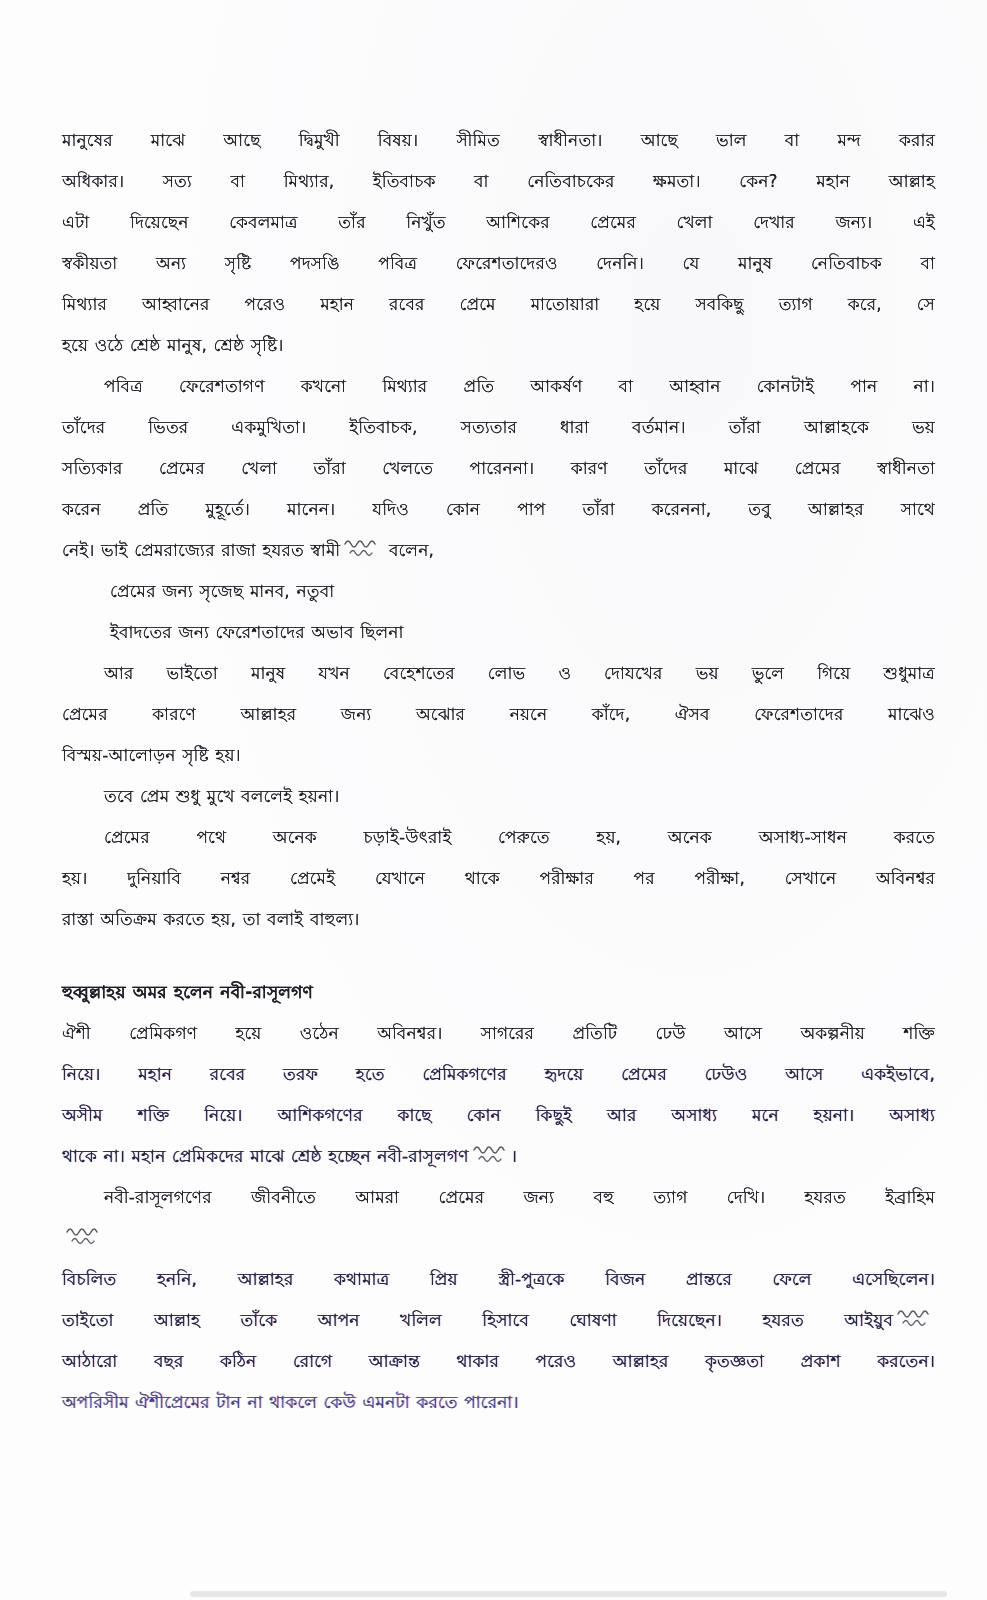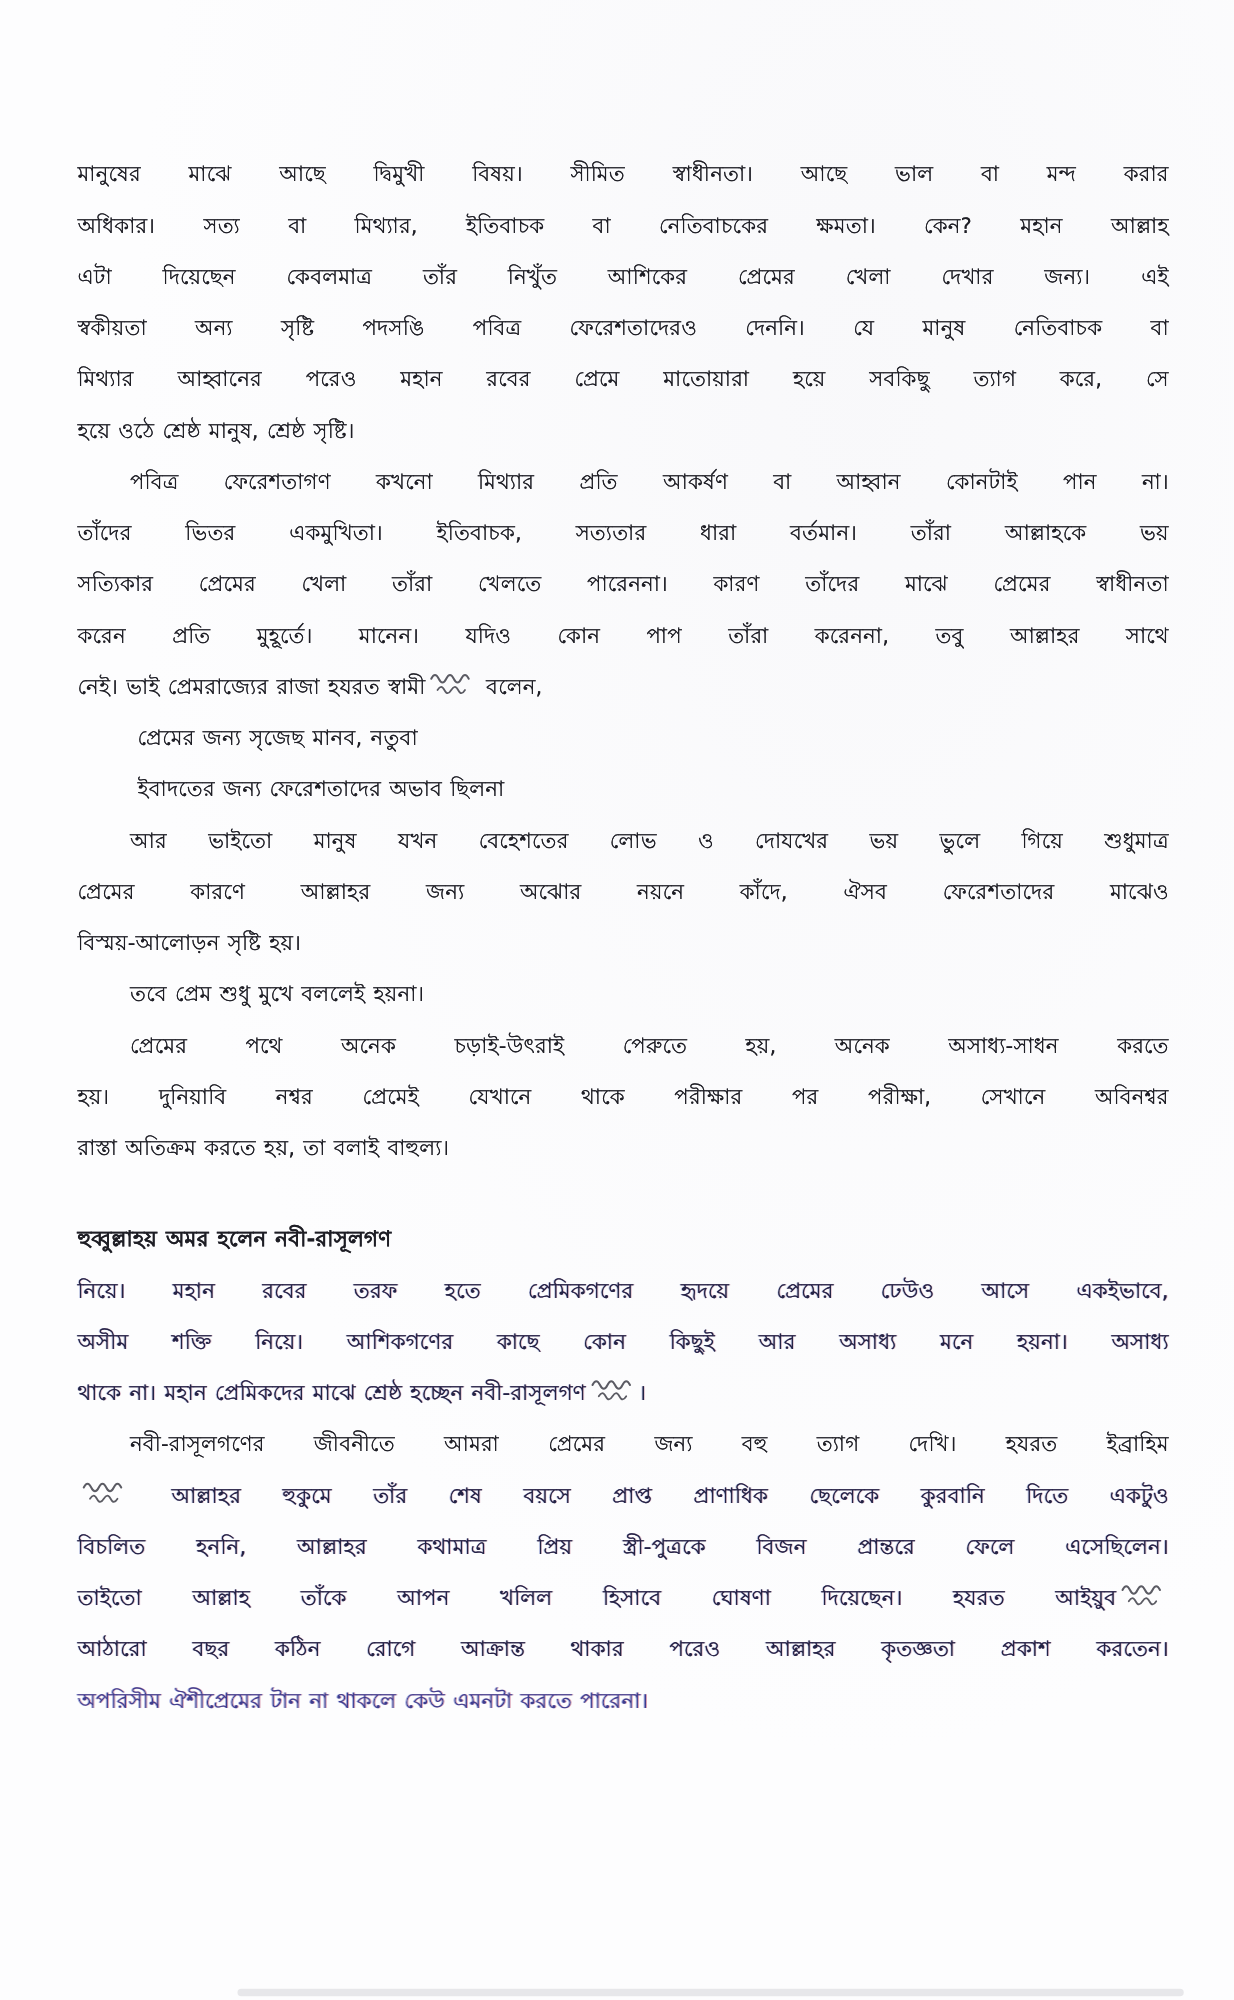--- a/index.html
+++ b/index.html
@@ -83,31 +83,32 @@
       <div class="line poem end"><span>প্রেমের জন্য সৃজেছ মানব, নতুবা</span></div>
       <div class="line poem end"><span>ইবাদতের জন্য ফেরেশতাদের অভাব ছিলনা</span></div>
       <div class="line indent"><span>আর ভাইতো মানুষ যখন বেহেশতের লোভ ও দোযখের ভয় ভুলে গিয়ে শুধুমাত্র</span></div>
       <div class="line flush"><span>প্রেমের কারণে আল্লাহর জন্য অঝোর নয়নে কাঁদে, ঐসব ফেরেশতাদের মাঝেও</span></div>
       <div class="line flush end"><span>বিস্ময়-আলোড়ন সৃষ্টি হয়।</span></div>
       <div class="line indent end"><span>তবে প্রেম শুধু মুখে বললেই হয়না।</span></div>
       <div class="line indent"><span>প্রেমের পথে অনেক চড়াই-উৎরাই পেরুতে হয়, অনেক অসাধ্য-সাধন করতে</span></div>
       <div class="line flush"><span>হয়। দুনিয়াবি নশ্বর প্রেমেই যেখানে থাকে পরীক্ষার পর পরীক্ষা, সেখানে অবিনশ্বর</span></div>
       <div class="line flush end"><span>রাস্তা অতিক্রম করতে হয়, তা বলাই বাহুল্য।</span></div>
       <div class="line heading end"><span>হুব্বুল্লাহয় অমর হলেন নবী-রাসূলগণ</span></div>
+      <div class="line flush"><span>ঐশী প্রেমিকগণ হয়ে ওঠেন অবিনশ্বর। সাগরের প্রতিটি ঢেউ আসে অকল্পনীয় শক্তি</span></div>
       <div class="line flush noisy"><span>নিয়ে। মহান রবের তরফ হতে প্রেমিকগণের হৃদয়ে প্রেমের ঢেউও আসে একইভাবে,</span></div>
       <div class="line flush noisy"><span>অসীম শক্তি নিয়ে। আশিকগণের কাছে কোন কিছুই আর অসাধ্য মনে হয়না। অসাধ্য</span></div>
       <div class="line flush end noisy"><span>থাকে না। মহান প্রেমিকদের মাঝে শ্রেষ্ঠ হচ্ছেন নবী-রাসূলগণ</span><span class="mark"><svg viewBox="0 0 36 22" width="36" height="22" xmlns="http://www.w3.org/2000/svg">
             <path d="M2 8 q3 -6 6 0 t6 0 t6 0 t6 0 t6 0" fill="none" stroke="#34343e" stroke-width="1.6" stroke-linecap="round"></path>
             <path d="M7 17 q3 -5 5.5 0 t5.5 0 t5.5 0 t5.5 0" fill="none" stroke="#34343e" stroke-width="1.4" stroke-linecap="round"></path>
           </svg></span><span>।</span></div>
       <div class="line indent"><span>নবী-রাসূলগণের জীবনীতে আমরা প্রেমের জন্য বহু ত্যাগ দেখি। হযরত ইব্রাহিম</span></div>
       <div class="line flush noisy"><span class="mark"><svg viewBox="0 0 36 22" width="36" height="22" xmlns="http://www.w3.org/2000/svg">
             <path d="M2 8 q3 -6 6 0 t6 0 t6 0 t6 0 t6 0" fill="none" stroke="#34343e" stroke-width="1.6" stroke-linecap="round"></path>
             <path d="M7 17 q3 -5 5.5 0 t5.5 0 t5.5 0 t5.5 0" fill="none" stroke="#34343e" stroke-width="1.4" stroke-linecap="round"></path>
-          </svg></span><span> আল্লাহর হুকুমে তাঁর শেষ বয়সে প্রাপ্ত প্রাণাধিক ছেলেকে কুরবানি দিতে একটুও</span></div>
+          </svg></span></div>
       <div class="line flush noisy"><span>বিচলিত হননি, আল্লাহর কথামাত্র প্রিয় স্ত্রী-পুত্রকে বিজন প্রান্তরে ফেলে এসেছিলেন।</span></div>
       <div class="line flush noisy"><span>তাইতো আল্লাহ তাঁকে আপন খলিল হিসাবে ঘোষণা দিয়েছেন। হযরত আইয়ুব</span><span class="mark"><svg viewBox="0 0 36 22" width="36" height="22" xmlns="http://www.w3.org/2000/svg">
             <path d="M2 8 q3 -6 6 0 t6 0 t6 0 t6 0 t6 0" fill="none" stroke="#34343e" stroke-width="1.6" stroke-linecap="round"></path>
             <path d="M7 17 q3 -5 5.5 0 t5.5 0 t5.5 0 t5.5 0" fill="none" stroke="#34343e" stroke-width="1.4" stroke-linecap="round"></path>
           </svg></span></div>
       <div class="line flush noisy"><span>আঠারো বছর কঠিন রোগে আক্রান্ত থাকার পরেও আল্লাহর কৃতজ্ঞতা প্রকাশ করতেন।</span></div>
       <div class="line flush end blue"><span>অপরিসীম ঐশীপ্রেমের টান না থাকলে কেউ এমনটা করতে পারেনা।</span></div>
     </div>
   <div class="scan-edge"></div>
 </div>

